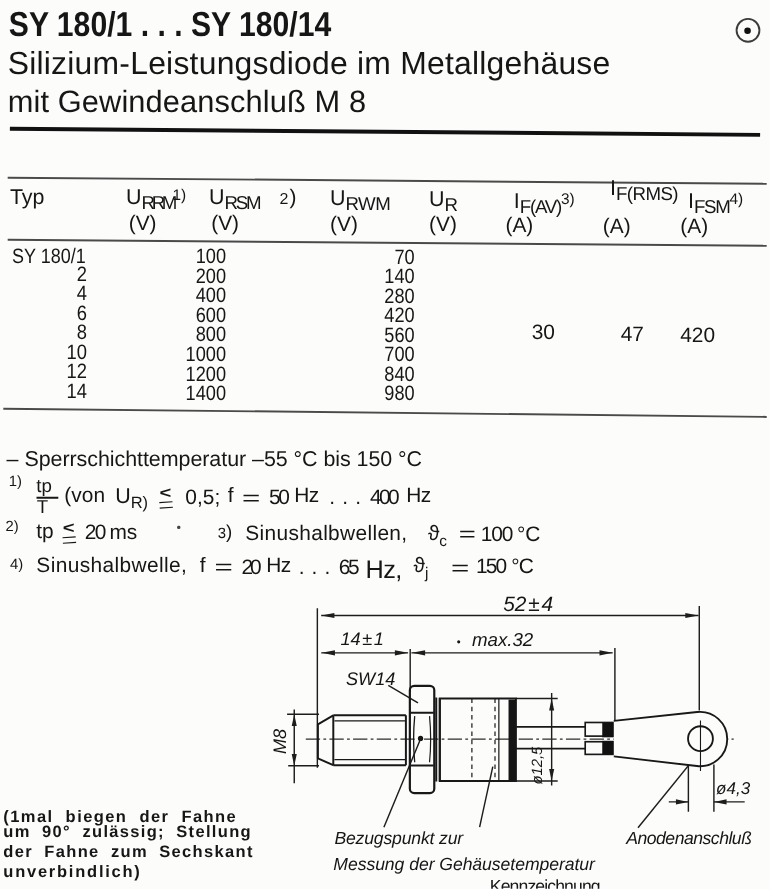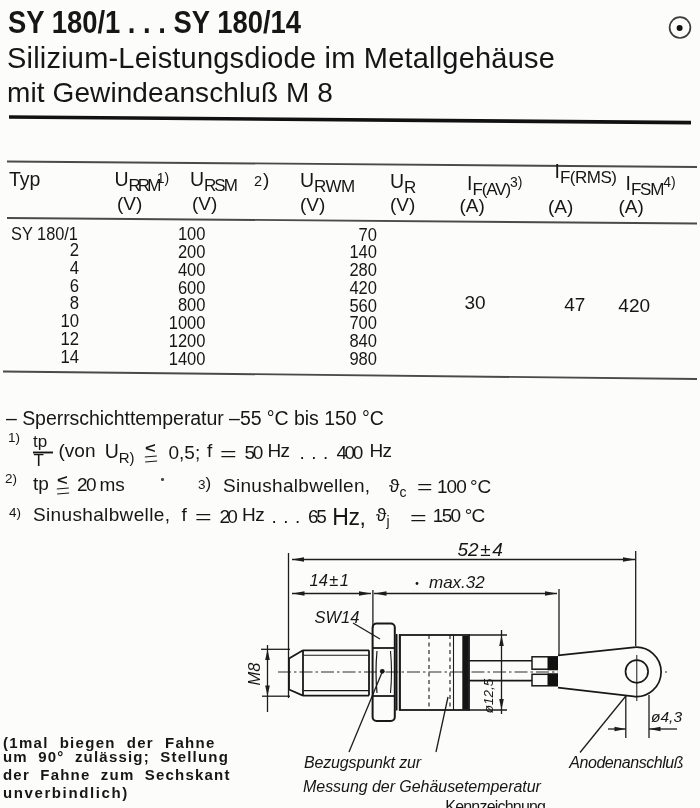--- a/index.html
+++ b/index.html
@@ -45,21 +45,21 @@
 <div class="abs" style="left:459.5px;top:195px;font-size:19px">(A)</div>
 <div class="abs" style="left:554.5px;top:160px;font-size:19.5px">I<sub class="s">F(RMS)</sub></div>
 <div class="abs" style="left:548px;top:195.5px;font-size:19px">(A)</div>
 <div class="abs" style="left:625.5px;top:172px;font-size:19.5px">I<sub class="s" style="letter-spacing:-1.2px">FSM</sub><sup class="s">4)</sup></div>
 <div class="abs" style="left:618.5px;top:196px;font-size:19px">(A)</div>
 
 <div class="abs" style="left:10.5px;top:223px;font-size:19px;transform:scaleX(0.86);transform-origin:0 0">SY 180/1</div>
 <div id="tcol" class="abs" style="left:0;top:241px;width:79px;text-align:right;font-size:19px;line-height:17.8px;transform:scaleX(0.88);transform-origin:100% 0">2<br>4<br>6<br>8<br>10<br>12<br>14</div>
 <div class="abs" style="left:0px;top:225.3px;width:205.5px;text-align:right;font-size:19px;line-height:17.75px;transform:scaleX(0.87);transform-origin:100% 0">100<br>200<br>400<br>600<br>800<br>1000<br>1200<br>1400</div>
 <div class="abs" style="left:0px;top:225.7px;width:377px;text-align:right;font-size:19px;line-height:17.75px;transform:scaleX(0.87);transform-origin:100% 0">70<br>140<br>280<br>420<br>560<br>700<br>840<br>980</div>
-<div class="abs" style="left:464.5px;top:292px;width:40px;text-align:left;font-size:19px">30</div>
+<div class="abs" style="left:464.5px;top:292px;width:40px;text-align:right;font-size:19px">30</div>
 <div class="abs" style="left:554.8px;top:294px;width:40px;text-align:center;font-size:19px">47</div>
 <div class="abs" style="left:614.2px;top:294.5px;width:40px;text-align:center;font-size:19px">420</div>
 
 <div class="abs fn" style="left:6px;top:407px;font-size:19.5px;word-spacing:0px;letter-spacing:-0.05px">– Sperrschichttemperatur –55 °C bis 150 °C</div>
 
 <div class="abs fn" style="left:8px;top:430px;font-size:13.5px">1)</div>
 <div class="abs fn" style="left:33px;top:432.4px;font-size:17px">tp</div>
 <svg class="abs" style="left:32.5px;top:450.8px" width="21" height="4">
     <line x1="0" y1="1.5" x2="20" y2="1.5" stroke="#161616" stroke-width="1.9"></line>
   </svg>

